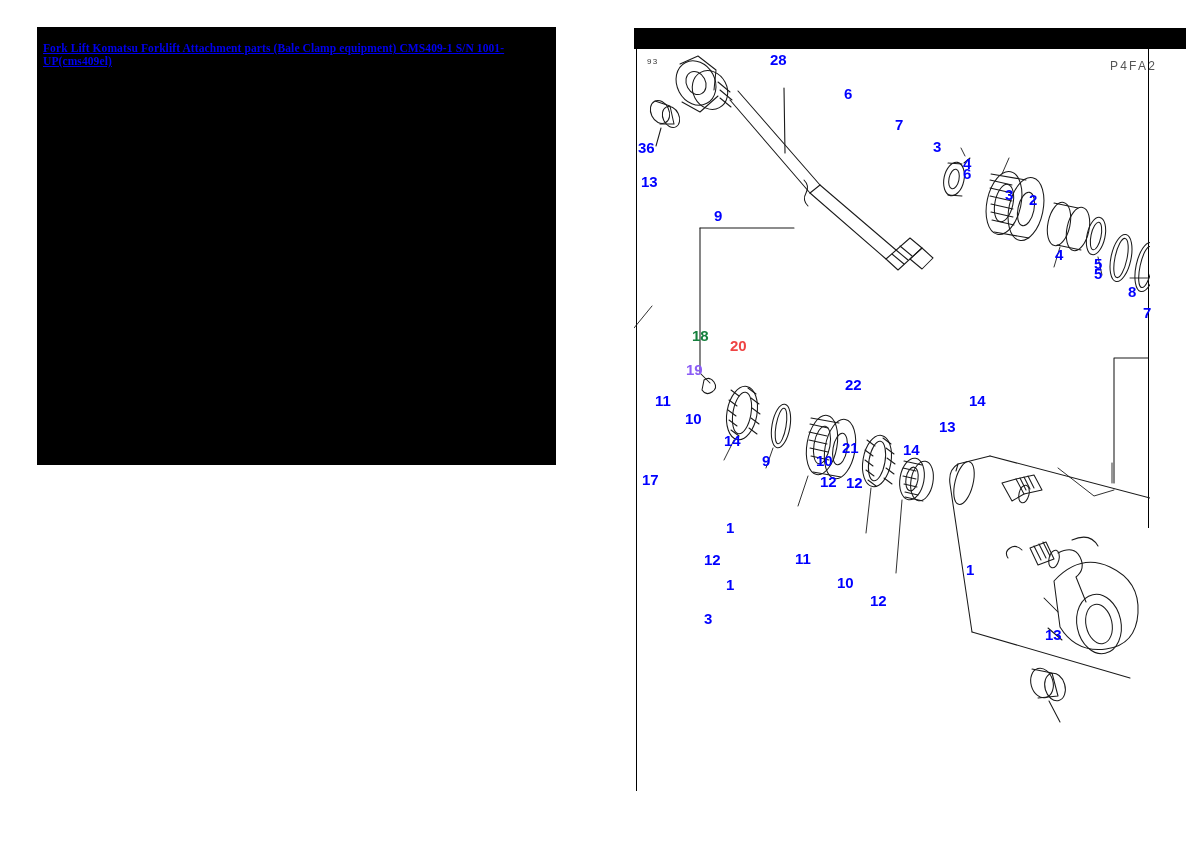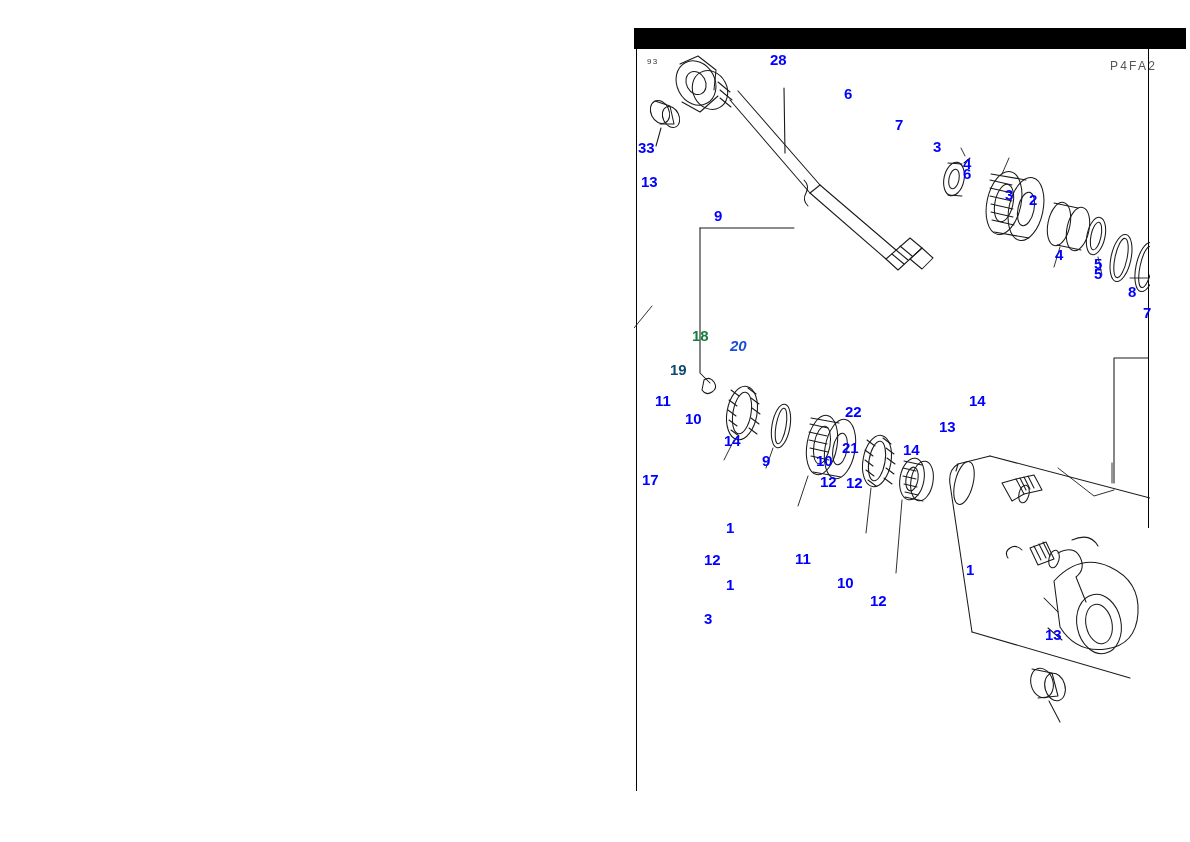--- a/index.html
+++ b/index.html
@@ -131,20 +131,23 @@
     top: 0;
     width: 516px;
     height: 765px;
   }
 </style>
 </head>
 <body>
 
 <div id="page">
 
+  <div id="left-panel">
+    <a id="doc-title-link">Fork Lift Komatsu Forklift Attachment parts (Bale Clamp equipment) CMS409-1 S/N 1001-UP(cms409el)</a>
+  </div>
 
   <div id="right-panel">
 
     <div id="sheet-header-bar"></div>
     <div id="sheet-border-left"></div>
     <div id="sheet-border-right"></div>
 
     <div id="sheet-code-left">93</div>
 
     <div id="sheet-code-right">P4FA2</div>
@@ -281,30 +284,30 @@
         <div class="callout" style="left: 299px; top: 111px; color: rgb(0, 0, 255);">3</div>
         <div class="callout" style="left: 329px; top: 128px; color: rgb(0, 0, 255);">4</div>
         <div class="callout" style="left: 329px; top: 138px; color: rgb(0, 0, 255);">6</div>
         <div class="callout" style="left: 371px; top: 159px; color: rgb(0, 0, 255);">3</div>
         <div class="callout" style="left: 395px; top: 164px; color: rgb(0, 0, 255);">2</div>
         <div class="callout" style="left: 421px; top: 219px; color: rgb(0, 0, 255);">4</div>
         <div class="callout" style="left: 460px; top: 228px; color: rgb(0, 0, 255);">5</div>
         <div class="callout" style="left: 460px; top: 238px; color: rgb(0, 0, 255);">5</div>
         <div class="callout" style="left: 494px; top: 256px; color: rgb(0, 0, 255);">8</div>
         <div class="callout" style="left: 509px; top: 277px; color: rgb(0, 0, 255);">7</div>
-        <div class="callout" style="left: 4px; top: 112px; color: rgb(0, 0, 255);">33</div>
+        <div class="callout" style="left: 4px; top: 112px; color: rgb(0, 0, 255);">36</div>
         <div class="callout" style="left: 7px; top: 146px; color: rgb(0, 0, 255);">13</div>
         <div class="callout" style="left: 80px; top: 180px; color: rgb(0, 0, 255);">9</div>
         <div class="callout" style="left: 58px; top: 300px; color: #15803d;">18</div>
-        <div class="callout" style="left: 96px; top: 310px; color: #1d4ed8; font-style: italic;">20</div>
-        <div class="callout" style="left: 36px; top: 334px; color: #0c4a6e;">19</div>
+        <div class="callout" style="left: 96px; top: 310px; color: #ef4444;">20</div>
+        <div class="callout" style="left: 52px; top: 334px; color: #8b5cf6;">19</div>
         <div class="callout" style="left: 21px; top: 365px; color: rgb(0, 0, 255);">11</div>
         <div class="callout" style="left: 51px; top: 383px; color: rgb(0, 0, 255);">10</div>
         <div class="callout" style="left: 90px; top: 405px; color: rgb(0, 0, 255);">14</div>
-        <div class="callout" style="left: 211px; top: 349px; color: rgb(0, 0, 255); margin-top: 27px;">22</div>
+        <div class="callout" style="left: 211px; top: 349px; color: rgb(0, 0, 255);">22</div>
         <div class="callout" style="left: 128px; top: 425px; color: rgb(0, 0, 255);">9</div>
         <div class="callout" style="left: 208px; top: 412px; color: rgb(0, 0, 255);">21</div>
         <div class="callout" style="left: 182px; top: 425px; color: rgb(0, 0, 255);">10</div>
         <div class="callout" style="left: 212px; top: 447px; color: rgb(0, 0, 255);">12</div>
         <div class="callout" style="left: 269px; top: 414px; color: rgb(0, 0, 255);">14</div>
         <div class="callout" style="left: 335px; top: 365px; color: rgb(0, 0, 255);">14</div>
         <div class="callout" style="left: 305px; top: 391px; color: rgb(0, 0, 255);">13</div>
         <div class="callout" style="left: 8px; top: 444px; color: rgb(0, 0, 255);">17</div>
         <div class="callout" style="left: 92px; top: 492px; color: rgb(0, 0, 255);">1</div>
         <div class="callout" style="left: 70px; top: 524px; color: rgb(0, 0, 255);">12</div>

